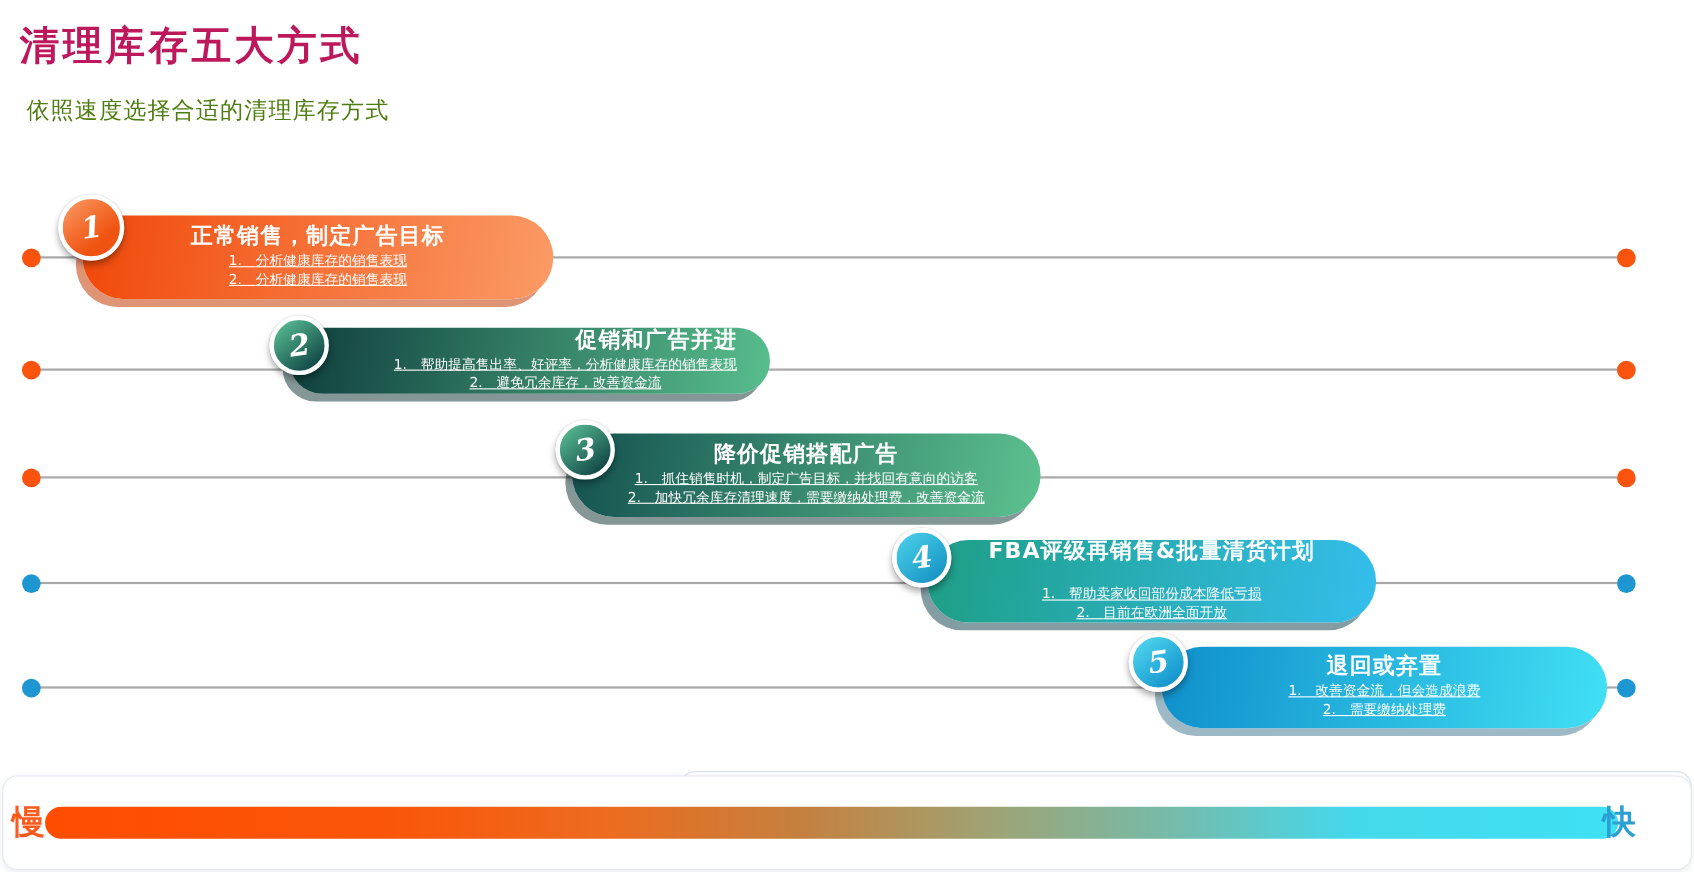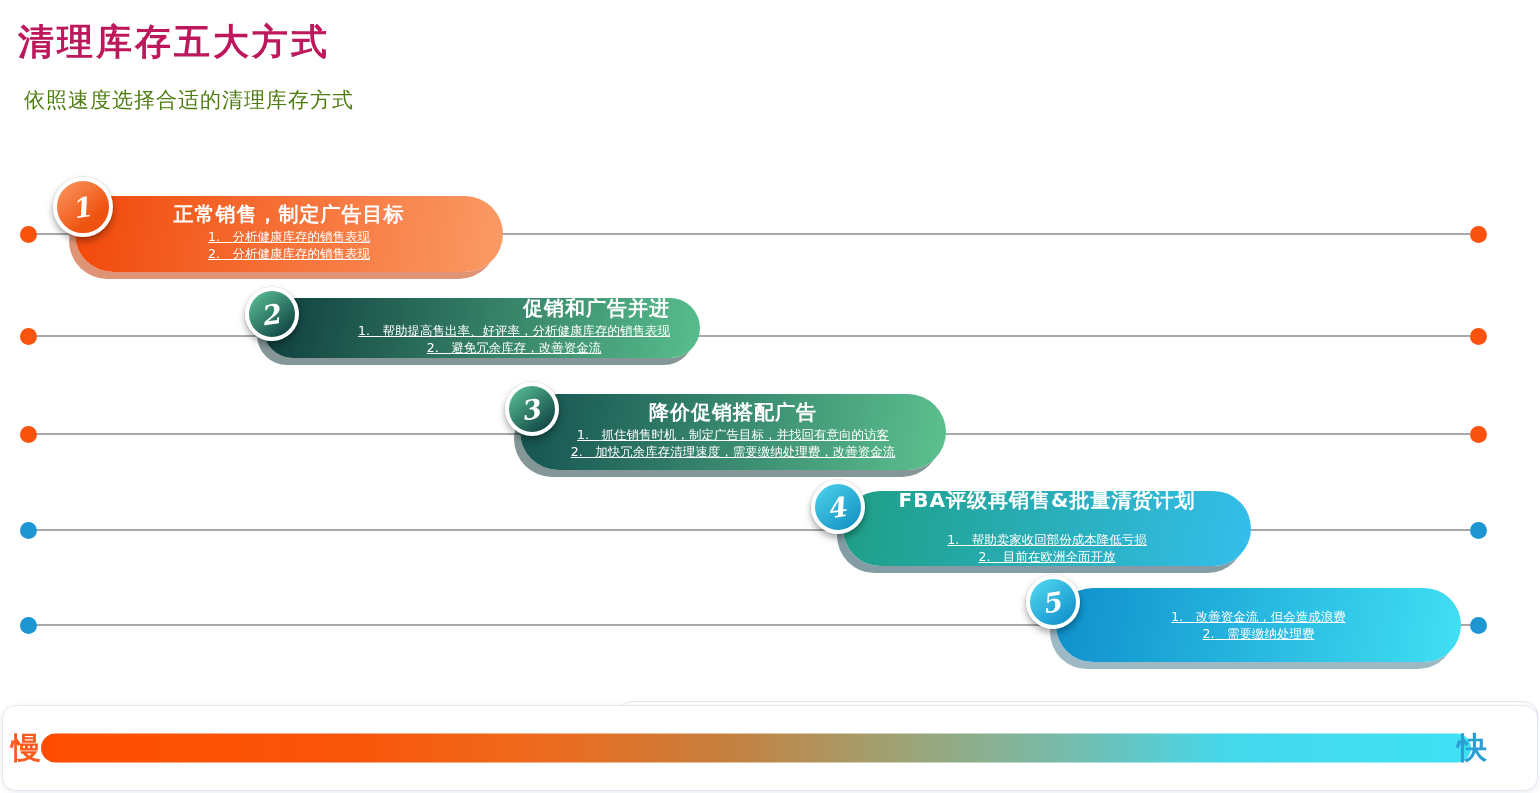--- a/index.html
+++ b/index.html
@@ -155,20 +155,21 @@
     </ol>
   </div>
   <div class="badge badge-4">
     <span>4</span>
   </div>
 
   <div class="connector-line" style="top:624px"></div>
   <span class="dot blue" style="left:20px; top:617px"></span>
   <span class="dot blue" style="left:1470px; top:617px"></span>
   <div class="bar bar-5">
+    <div class="bar-title">退回或弃置</div>
     <ol>
       <li>改善资金流，但会造成浪费</li>
       <li>需要缴纳处理费</li>
     </ol>
   </div>
   <div class="badge badge-5">
     <span>5</span>
   </div>
 
   <div class="scale-card-back"></div>

